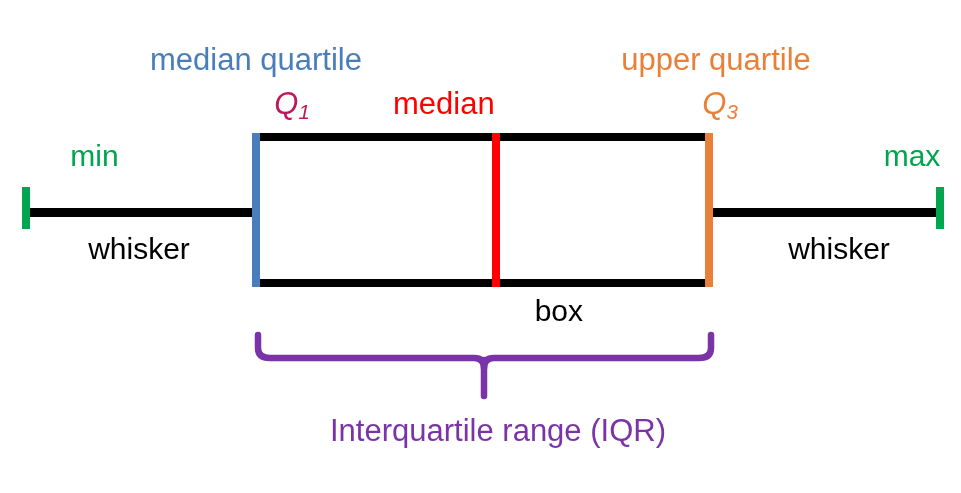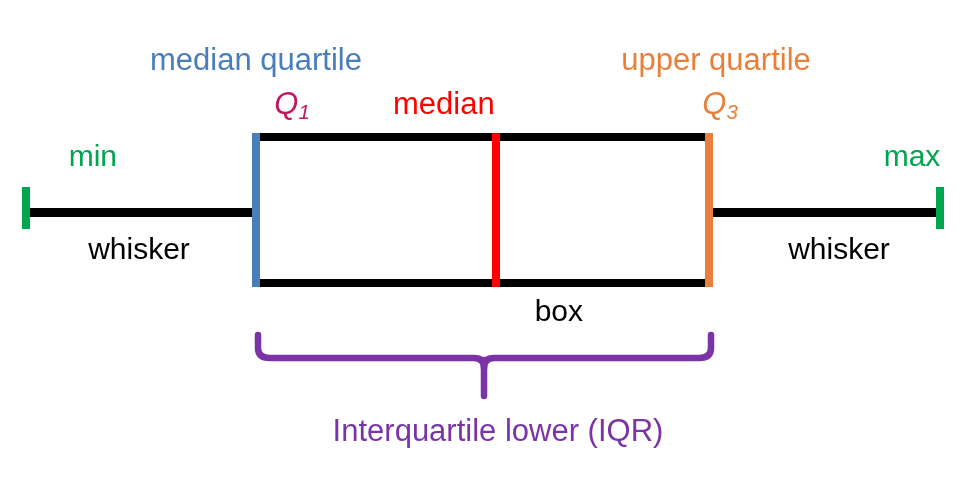--- a/index.html
+++ b/index.html
@@ -49,23 +49,24 @@
     color: #e8803a;
   }
   #label-median {
     left: 393px; top: 88px; width: 200px;
     text-align: left;
     font-size: 31px;
     color: #ff0000;
   }
   #label-min {
     left: 0px; top: 141px; width: 117px;
-    text-align: right;
+    text-align: center;
     font-size: 30px;
     color: #00a550;
+    padding-left: 36px;
   }
   #label-max {
     left: 852px; top: 141px; width: 120px;
     text-align: center;
     font-size: 30px;
     color: #00a550;
   }
   #label-whisker-left {
     left: 49px; top: 234px; width: 180px;
     text-align: center;
@@ -185,15 +186,15 @@
   <div class="lbl" id="label-min">min</div>
 
   <div class="lbl" id="label-max">max</div>
 
   <div class="lbl" id="label-whisker-left">whisker</div>
 
   <div class="lbl" id="label-whisker-right">whisker</div>
 
   <div class="lbl" id="label-box">box</div>
 
-  <div class="lbl" id="label-iqr">Interquartile lower (IQR)</div>
+  <div class="lbl" id="label-iqr">Interquartile range (IQR)</div>
 
 </div>
 
 </body></html>

